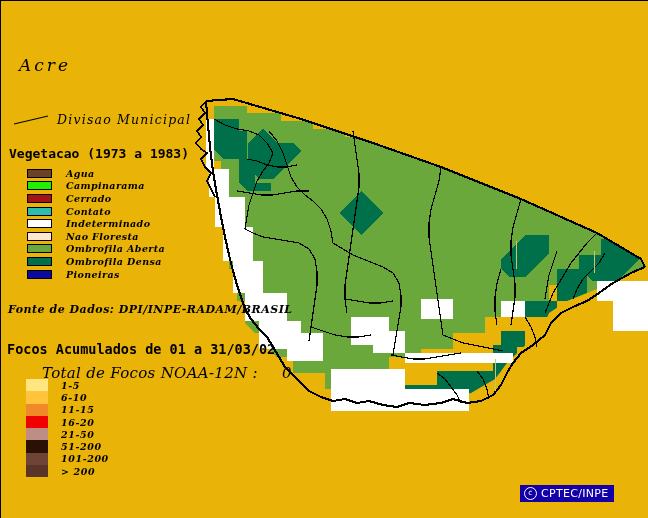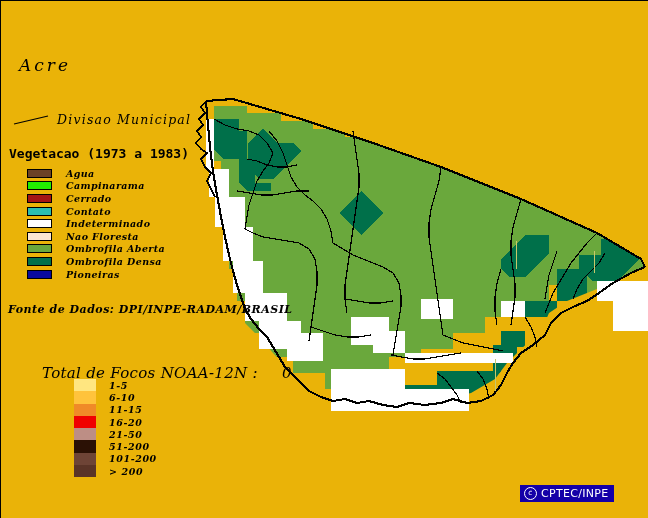--- a/index.html
+++ b/index.html
@@ -75,21 +75,21 @@
     font-weight:bold;font-size:13.5px;
     white-space:nowrap;
   }
   .focos-total{
     position:absolute;left:41px;top:363px;
     font-family:"DejaVu Serif",serif;
     font-style:italic;font-weight:normal;font-size:15px;
     letter-spacing:0.3px;white-space:nowrap;
   }
   .focos-legend{
-    position:absolute;left:25px;top:378px;margin-left:48px;
+    position:absolute;left:25px;top:378px;
   }
   .focos-item{
     display:flex;align-items:center;height:12.3px;
   }
   .focos-sw{
     width:22px;height:12.3px;display:block;flex:0 0 auto;
   }
   .focos-name{
     margin-left:13px;
     font-family:"DejaVu Serif",serif;
@@ -303,20 +303,21 @@
       <span class="veg-name">Ombrofila Densa</span>
     </div>
     <div class="veg-item">
       <span class="veg-sw" style="background:#0a0a9e"></span>
       <span class="veg-name">Pioneiras</span>
     </div>
   </div>
 
   <div class="fonte-radam">Fonte de Dados: DPI/INPE-RADAM/BRASIL</div>
 
+  <div class="focos-title">Focos Acumulados de 01 a 31/03/02</div>
 
   <div class="focos-total">
     <span>Total de Focos NOAA-12N :</span>
     <span style="display:inline-block;width:14px"></span>
     <span>0</span>
   </div>
 
   <div class="focos-legend">
     <div class="focos-item">
       <span class="focos-sw" style="background:#ffe680"></span>

